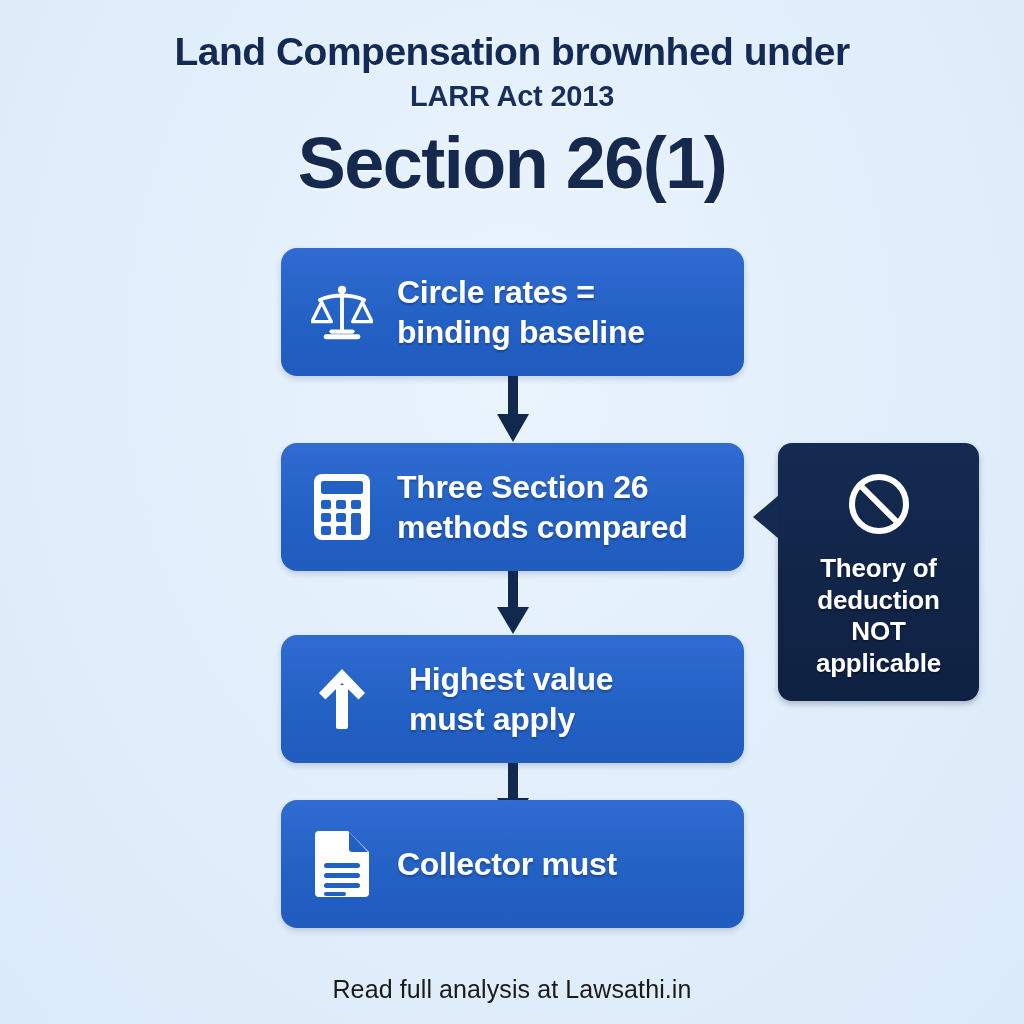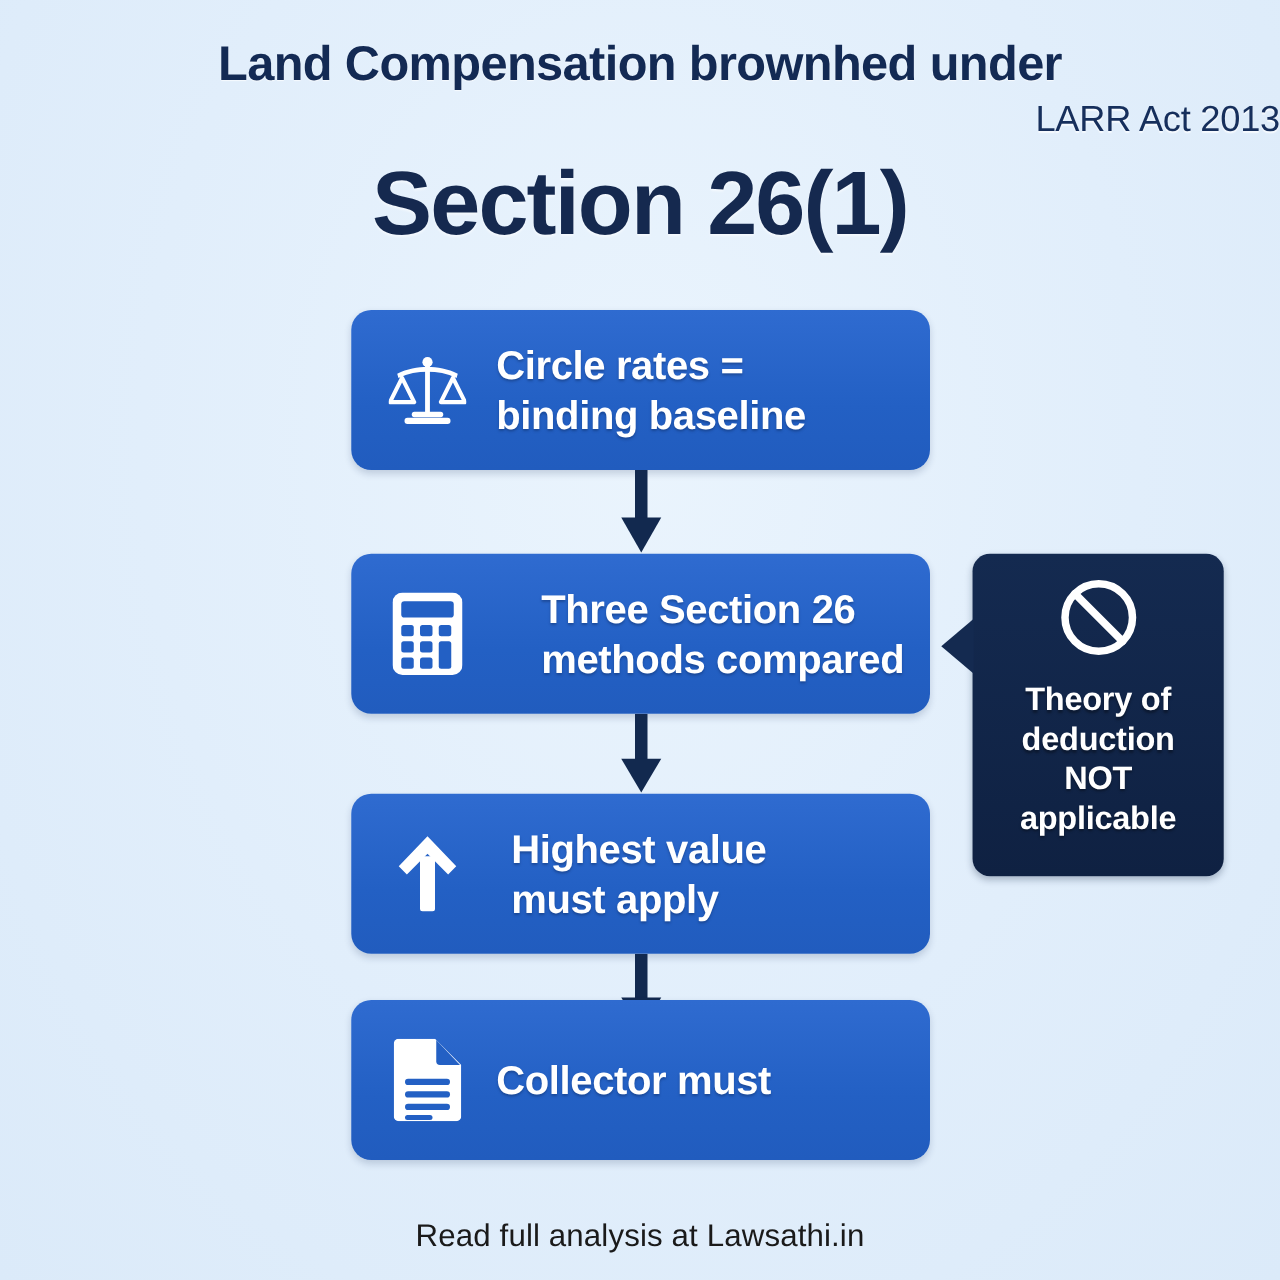--- a/index.html
+++ b/index.html
@@ -18,26 +18,25 @@
   .title-line1 {
     font-size: 39px;
     font-weight: 700;
     color: #132a54;
     letter-spacing: -0.5px;
     line-height: 1.14;
     text-shadow: 0 1px 1px rgba(255,255,255,0.75);
   }
   .title-line2 {
     font-size: 29px;
-    font-weight: 400;
+    font-weight: 700;
     color: #162f5c;
     margin-top: 6px;
     letter-spacing: -0.2px;
     text-shadow: 0 1px 1px rgba(255,255,255,0.75);
-    text-align: right;
   }
   .section-heading {
     font-size: 72px;
     font-weight: 800;
     color: #15294f;
     margin-top: 14px;
     letter-spacing: -1.5px;
     line-height: 1.0;
     text-shadow: 0 2px 2px rgba(255,255,255,0.6);
   }
@@ -66,21 +65,21 @@
   .flowbox .txt {
     color: #ffffff;
     font-size: 32px;
     font-weight: 700;
     line-height: 1.25;
     letter-spacing: -0.3px;
     text-shadow: 0 2px 2px rgba(10,30,70,0.35);
   }
 
   .box1 { top: 248px; }
-  .box2 { top: 443px; gap: 36px; }
+  .box2 { top: 443px; }
   .box3 { top: 635px; gap: 12px; }
   .box4 { top: 800px; }
 
   
   .arrow { position:absolute; left:496px; width:34px; }
   .arrow svg { display:block; }
   .arrow1 { top: 376px; height: 68px; }
   .arrow2 { top: 571px; height: 65px; }
   .arrow3 { top: 763px; height: 64px; }
 
@@ -90,21 +89,21 @@
     left: 778px;
     top: 443px;
     width: 201px;
     height: 258px;
     background: linear-gradient(180deg, #142a50 0%, #0f2142 100%);
     border-radius: 14px;
     box-shadow: 0 3px 6px rgba(15,33,66,0.28);
     display: flex;
     flex-direction: column;
     align-items: center;
-    padding-top: 18px;
+    padding-top: 28px;
   }
   .callout .tail {
     position: absolute;
     left: -25px;
     top: 52px;
     width: 0; height: 0;
     border-top: 22px solid transparent;
     border-bottom: 22px solid transparent;
     border-right: 26px solid #142a50;
   }

